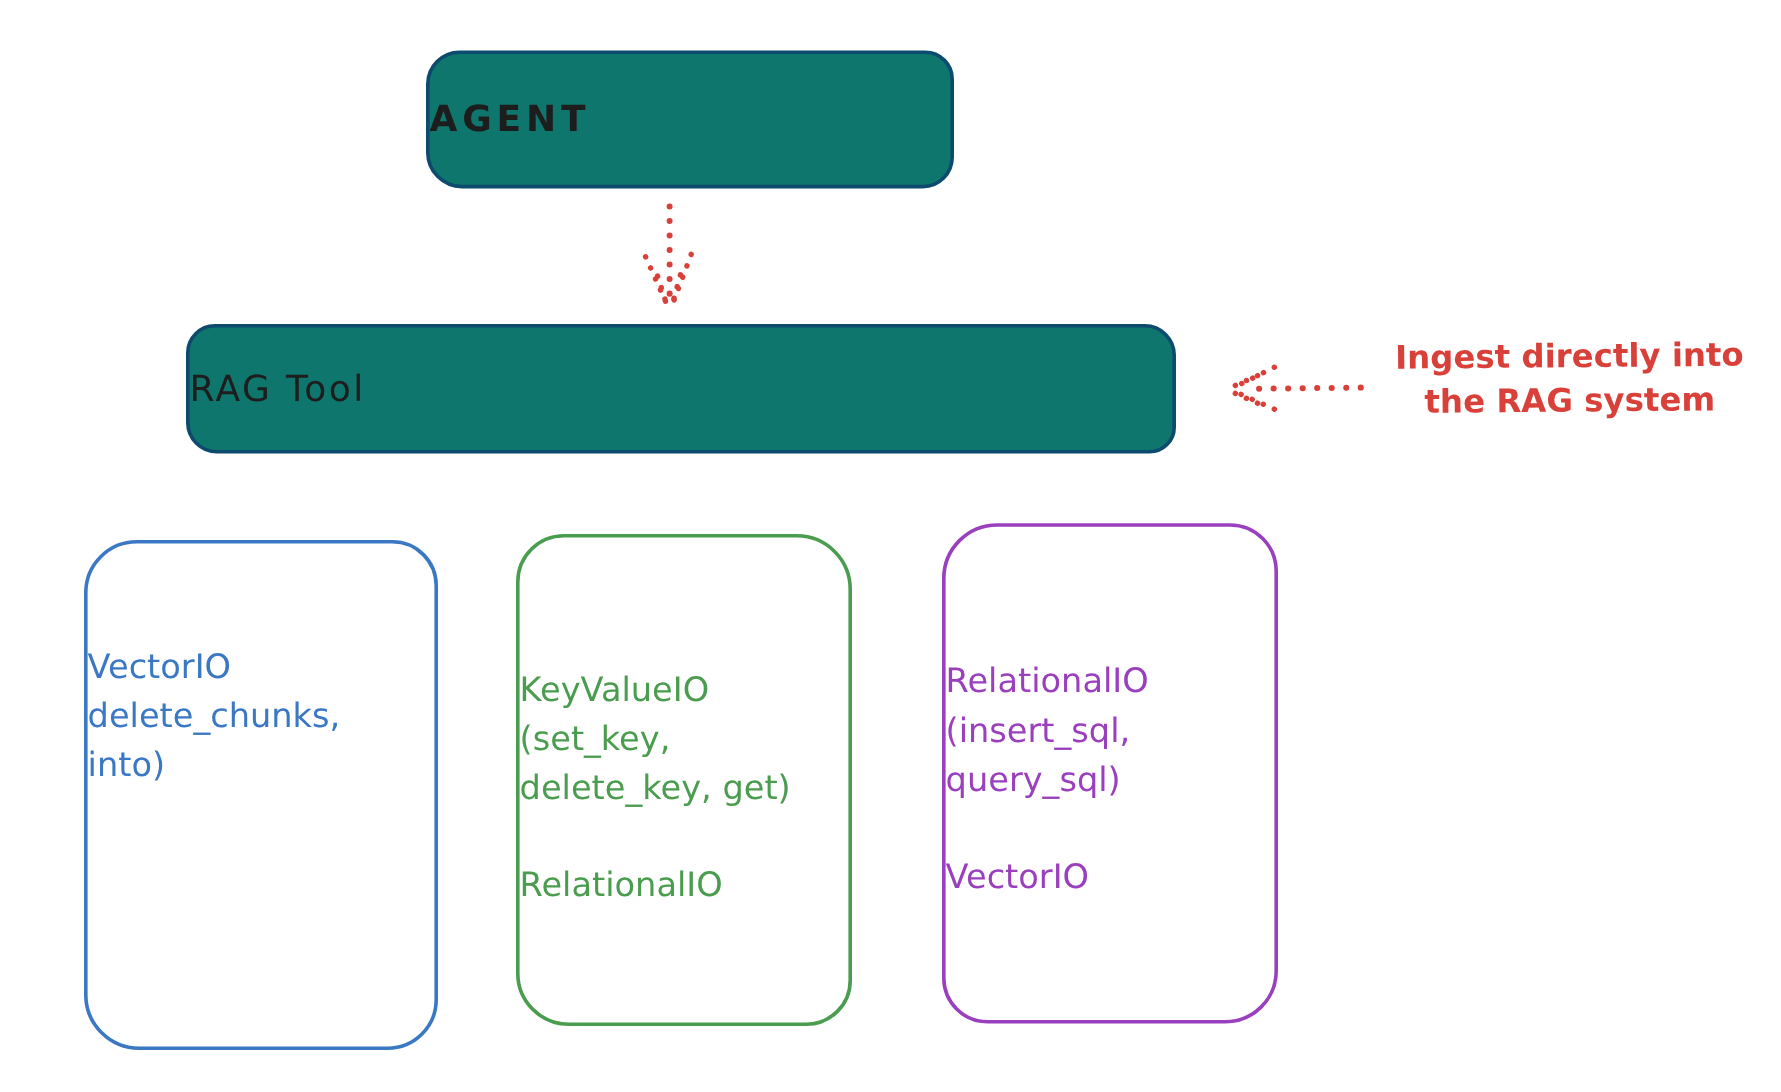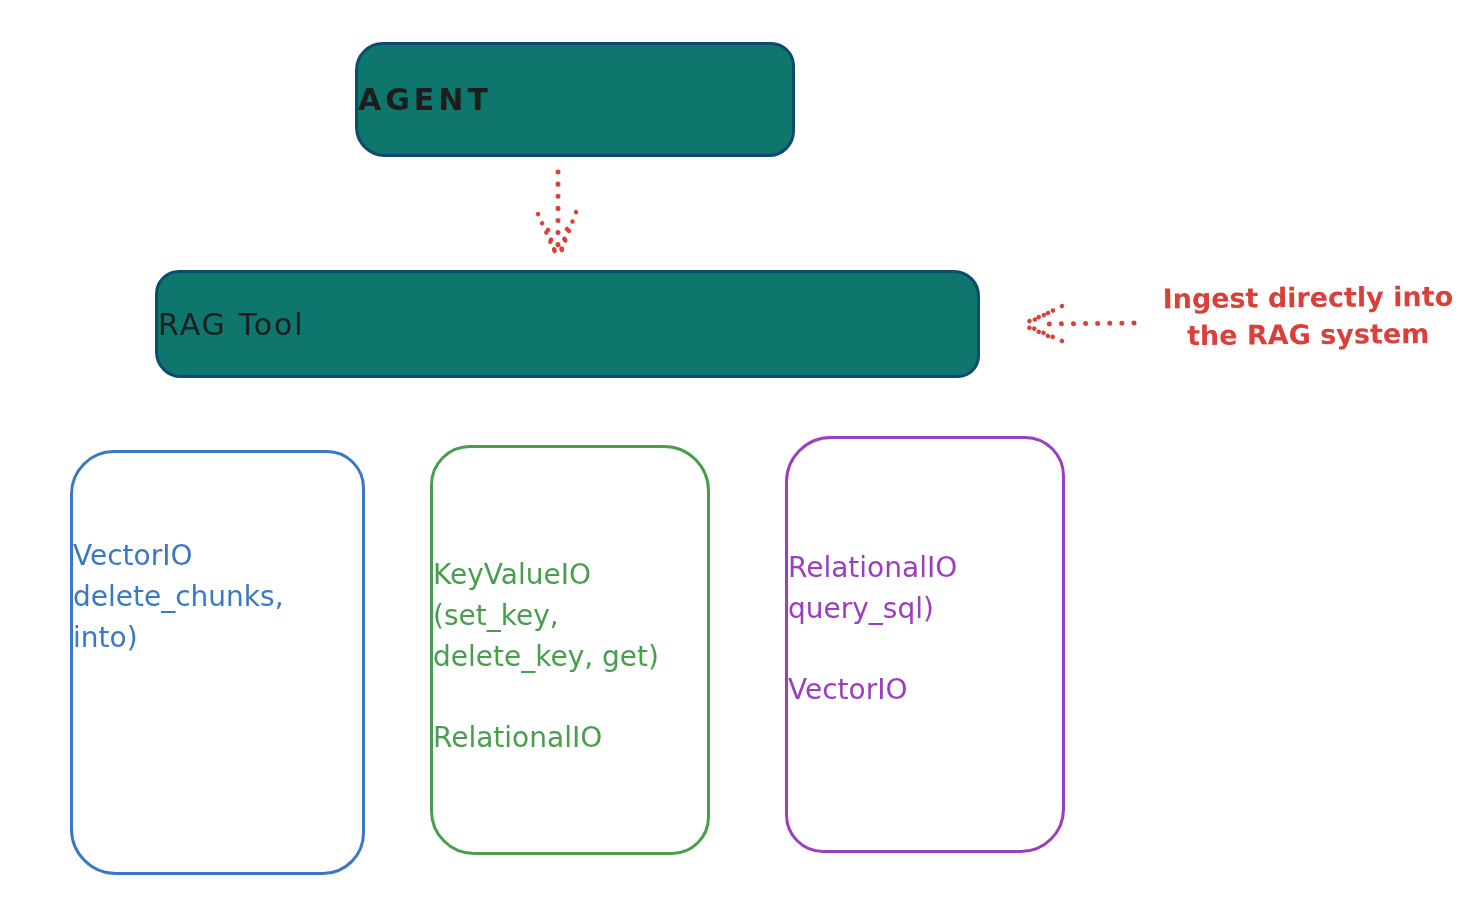--- a/index.html
+++ b/index.html
@@ -146,18 +146,19 @@
   <div id="io-box-keyvalue" class="io-box" style="border-color: rgb(74, 157, 78); color: rgb(74, 157, 78);">
     <div class="io-line">KeyValueIO</div>
     <div class="io-line">(set_key,</div>
     <div class="io-line">delete_key, get)</div>
     <div class="io-spacer"></div>
     <div class="io-index-label">RelationalIO</div>
   </div>
 
   <div id="io-box-relational" class="io-box" style="border-color: rgb(154, 63, 189); color: rgb(154, 63, 189);">
     <div class="io-line">RelationalIO</div>
+    <div class="io-line">(insert_sql,</div>
     <div class="io-line">query_sql)</div>
     <div class="io-spacer"></div>
     <div class="io-index-label">VectorIO</div>
   </div>
 
 </div>
 
 </body></html>

